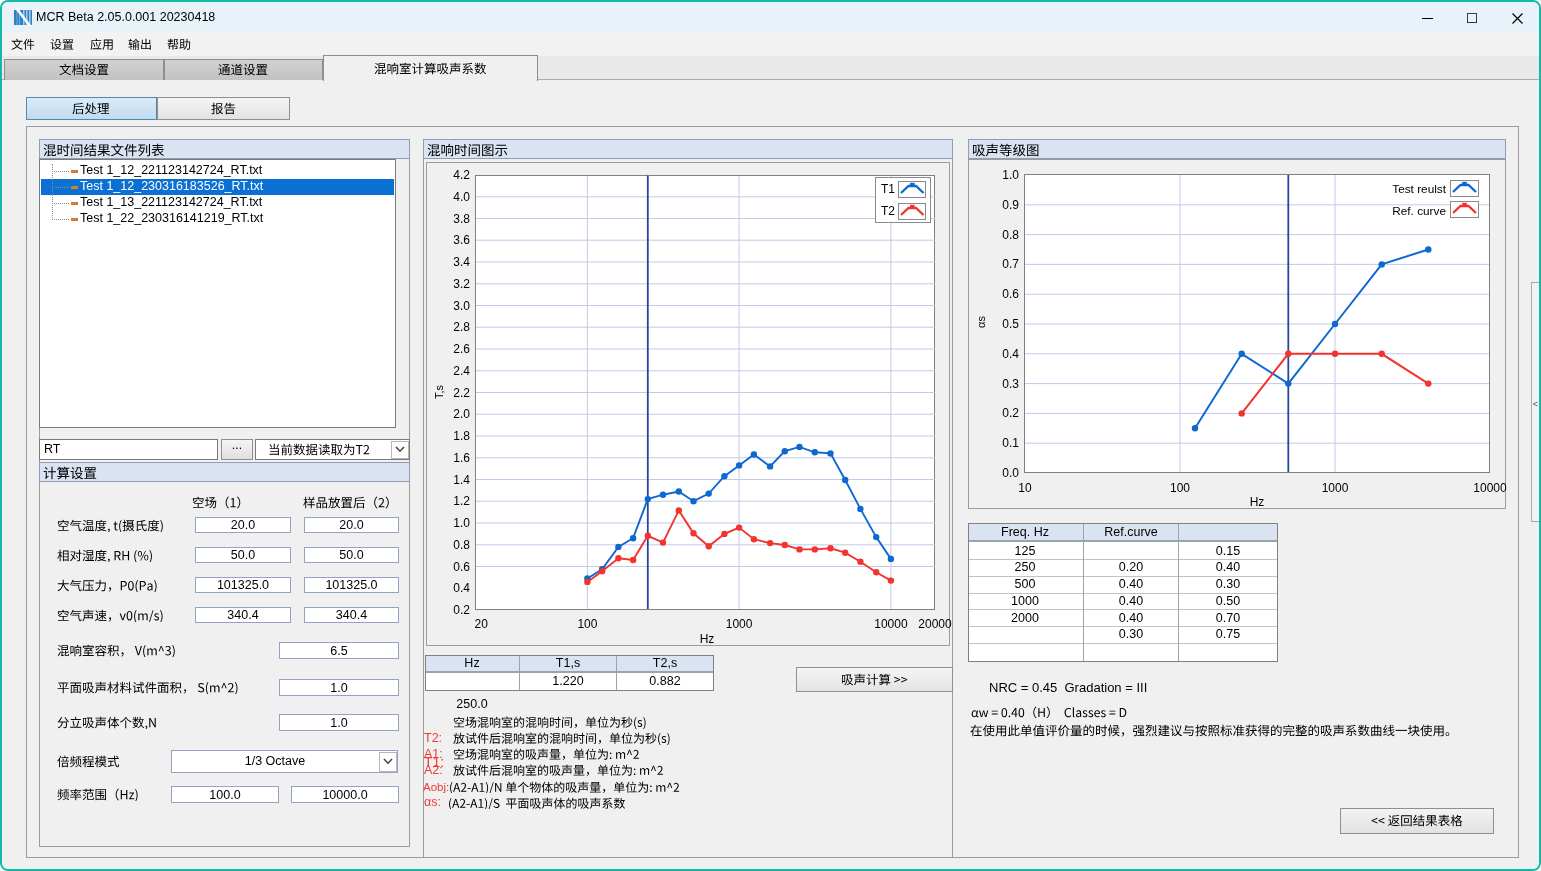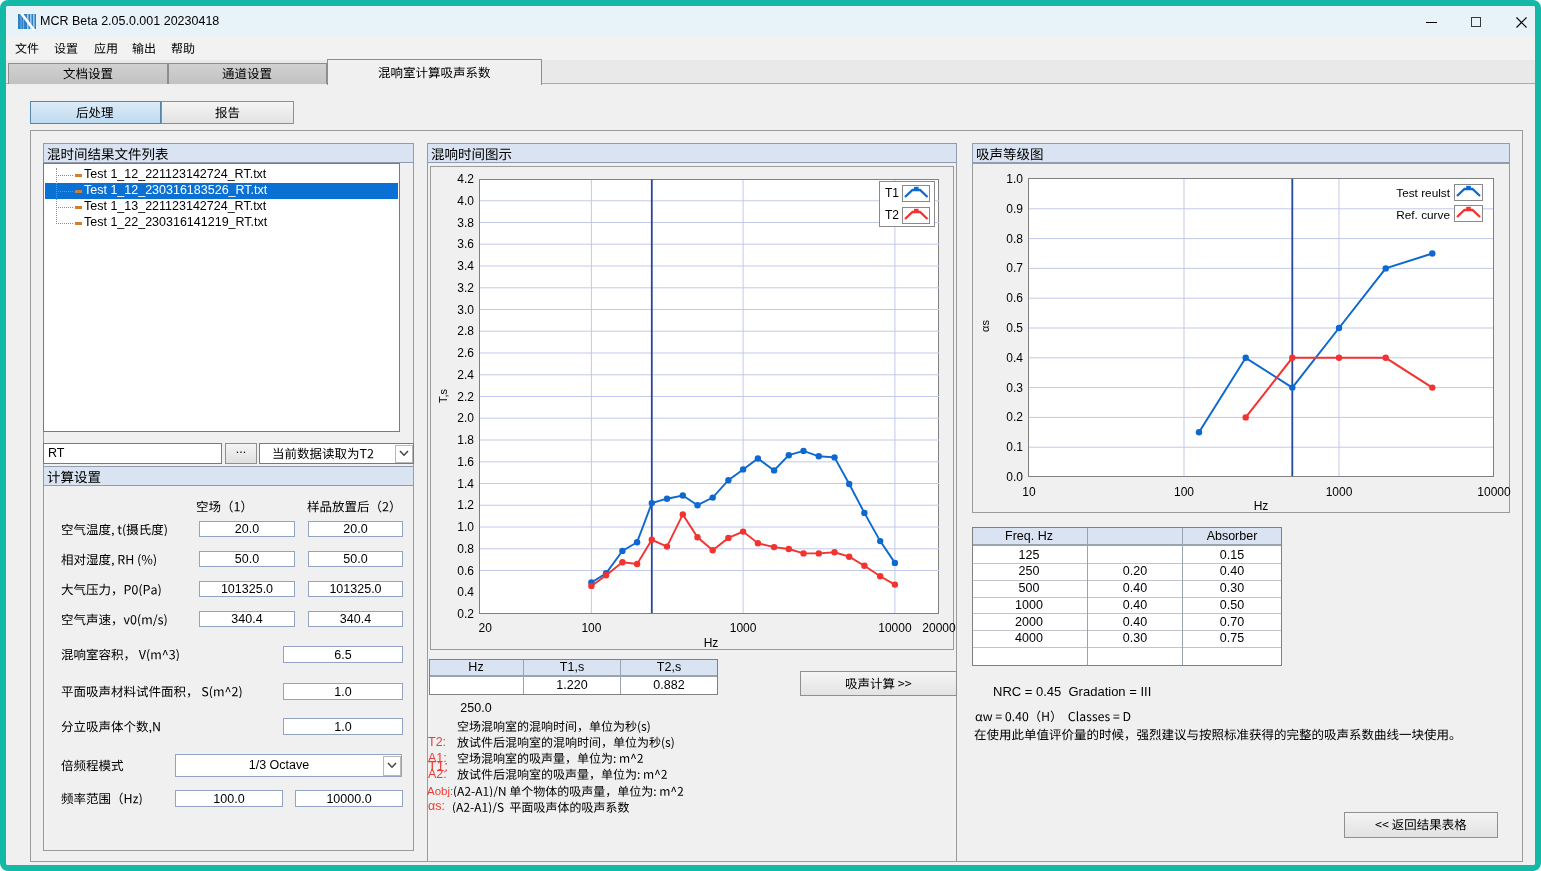--- a/index.html
+++ b/index.html
@@ -1,13 +1,13 @@
 <!DOCTYPE html>
 <html><head><meta charset="utf-8"><style>html{background:#fff}body{margin:0;width:1541px;height:871px;position:relative;font-family:"Liberation Sans",sans-serif;overflow:hidden}div{box-sizing:border-box;position:absolute}svg{position:absolute;overflow:visible}svg.ct{overflow:hidden;pointer-events:none}</style></head><body>
-<div style="position:absolute;left:0;top:0;width:1541px;height:871px;border:6px solid #14b8a6;border-radius:8px;overflow:hidden;background:#ededed">
+<div style="position:absolute;left:0;top:0;width:1541px;height:871px;border:2px solid #14b8a6;border-radius:8px;overflow:hidden;background:#ededed">
     <svg width="0" height="0" style="position:absolute">
       <defs>
         <path id="q1" d="M725 630 802 607Q739 426 640.0 294.0Q541 162 403.0 71.5Q265 -19 83 -78Q79 -69 71.0 -55.5Q63 -42 53.5 -28.5Q44 -15 36 -7Q215 45 348.5 128.5Q482 212 575.0 335.5Q668 459 725 630ZM270 626Q327 471 424.0 345.0Q521 219 657.0 129.5Q793 40 967 -4Q959 -12 949.0 -24.5Q939 -37 930.5 -49.5Q922 -62 915 -73Q736 -24 599.0 70.5Q462 165 363.5 300.0Q265 435 201 603ZM50 664H954V590H50ZM423 823 501 847Q524 811 546.5 767.5Q569 724 580 693L497 666Q488 697 467.0 741.5Q446 786 423 823Z"></path>
         <path id="q2" d="M604 828H679V-80H604ZM432 790 504 775Q490 706 470.5 638.5Q451 571 426.5 513.0Q402 455 373 409Q366 415 354.5 422.0Q343 429 330.5 436.0Q318 443 309 447Q338 488 361.5 543.5Q385 599 403.0 662.0Q421 725 432 790ZM441 635H909V562H423ZM317 341H953V267H317ZM268 836 339 815Q307 730 265.5 647.5Q224 565 175.5 492.5Q127 420 75 363Q71 372 63.5 386.0Q56 400 47.5 414.5Q39 429 32 437Q79 486 122.5 550.0Q166 614 203.5 687.5Q241 761 268 836ZM167 579 238 650 239 649V-78H167Z"></path>
         <path id="q3" d="M122 776 171 822Q198 800 227.5 773.0Q257 746 283.0 719.5Q309 693 324 672L273 619Q258 641 232.5 668.0Q207 695 178.0 723.5Q149 752 122 776ZM175 -60 161 8 180 38 368 175Q372 160 380.5 141.5Q389 123 395 112Q329 63 287.5 32.5Q246 2 224.0 -15.5Q202 -33 191.5 -42.5Q181 -52 175 -60ZM43 526H221V454H43ZM512 804H773V734H512ZM384 398H851V328H384ZM827 398H841L855 401L901 381Q870 283 817.5 207.0Q765 131 695.5 75.0Q626 19 545.5 -19.0Q465 -57 377 -80Q373 -66 362.0 -46.5Q351 -27 341 -15Q422 4 498.0 38.0Q574 72 639.0 121.5Q704 171 752.5 237.0Q801 303 827 386ZM485 345Q525 254 593.0 181.0Q661 108 755.0 58.0Q849 8 963 -16Q955 -24 946.0 -36.0Q937 -48 929.0 -60.0Q921 -72 917 -83Q740 -40 615.0 64.0Q490 168 422 323ZM491 804H562V691Q562 645 548.0 595.0Q534 545 496.0 500.0Q458 455 386 420Q381 428 372.0 438.5Q363 449 353.5 459.5Q344 470 337 476Q403 506 436.0 542.5Q469 579 480.0 617.5Q491 656 491 693ZM739 804H810V572Q810 550 813.0 542.0Q816 534 828 534Q834 534 848.0 534.0Q862 534 876.5 534.0Q891 534 897 534Q908 534 921.5 535.5Q935 537 944 539Q945 525 947.0 506.0Q949 487 951 474Q942 471 927.5 470.0Q913 469 898 469Q891 469 875.0 469.0Q859 469 844.0 469.0Q829 469 823 469Q788 469 770.0 479.0Q752 489 745.5 512.0Q739 535 739 573ZM175 -60Q172 -51 165.0 -39.0Q158 -27 149.5 -15.0Q141 -3 134 4Q144 10 155.5 23.0Q167 36 175.5 54.0Q184 72 184 95V526H257V30Q257 30 244.5 20.5Q232 11 216.0 -3.5Q200 -18 187.5 -33.5Q175 -49 175 -60Z"></path>
         <path id="q4" d="M651 748V658H820V748ZM417 748V658H582V748ZM189 748V658H348V748ZM117 802H895V603H117ZM68 545H922V486H68ZM456 622 533 617Q525 565 512.5 506.5Q500 448 490 405H419Q426 434 433.0 471.5Q440 509 446.0 548.5Q452 588 456 622ZM57 6H945V-50H57ZM226 320H771V275H226ZM230 217H769V172H230ZM234 113H773V68H234ZM190 427H808V-25H734V376H262V-25H190Z"></path>
         <path id="q5" d="M159 711H942V640H159ZM121 711H197V438Q197 381 193.5 313.0Q190 245 180.0 174.0Q170 103 151.0 36.0Q132 -31 102 -87Q95 -80 82.5 -72.0Q70 -64 57.5 -56.5Q45 -49 36 -45Q65 8 82.0 70.0Q99 132 107.5 196.5Q116 261 118.5 323.0Q121 385 121 438ZM468 828 541 848Q560 815 578.0 776.5Q596 738 606 711L529 688Q521 716 503.0 756.0Q485 796 468 828ZM264 490 329 517Q351 462 373.0 400.5Q395 339 413.5 280.5Q432 222 443 175L372 146Q363 193 345.0 252.0Q327 311 305.5 373.5Q284 436 264 490ZM481 546 549 565Q567 510 584.0 449.0Q601 388 615.0 329.5Q629 271 636 224L564 202Q557 249 543.5 308.5Q530 368 513.5 429.5Q497 491 481 546ZM819 571 898 542Q871 449 833.5 351.0Q796 253 749.5 158.5Q703 64 648 -20Q640 -10 625.5 3.5Q611 17 599 26Q650 105 692.5 197.5Q735 290 767.5 386.0Q800 482 819 571ZM209 39H955V-33H209Z"></path>
         <path id="q6" d="M196 770H843V698H196ZM196 537H841V466H196ZM190 298H843V227H190ZM153 770H227V407Q227 350 222.0 285.0Q217 220 203.5 153.5Q190 87 162.5 26.0Q135 -35 90 -85Q85 -77 74.0 -67.5Q63 -58 52.0 -49.0Q41 -40 32 -36Q74 11 98.0 66.0Q122 121 134.0 179.5Q146 238 149.5 296.0Q153 354 153 407ZM813 770H887V22Q887 -14 876.5 -33.0Q866 -52 841 -62Q816 -71 771.0 -73.0Q726 -75 655 -74Q652 -60 644.5 -38.5Q637 -17 629 -2Q664 -3 696.5 -3.5Q729 -4 753.0 -3.5Q777 -3 786 -3Q801 -2 807.0 3.0Q813 8 813 22ZM467 743H543V-71H467Z"></path>
         <path id="q7" d="M47 720H367V652H47ZM219 565H285V-79H219ZM42 167Q104 179 189.0 199.0Q274 219 362 239L368 176Q287 154 206.0 133.5Q125 113 59 96ZM71 330Q69 337 65.0 348.5Q61 360 56.5 372.5Q52 385 48 393Q61 396 71.0 418.5Q81 441 91 475Q97 492 107.0 529.0Q117 566 129.0 617.0Q141 668 151.0 725.0Q161 782 166 839L236 827Q225 748 206.0 665.5Q187 583 163.5 507.0Q140 431 115 371V369Q115 369 108.0 365.0Q101 361 92.5 355.0Q84 349 77.5 342.5Q71 336 71 330ZM71 330V393L110 413H365V344H140Q116 344 96.5 340.0Q77 336 71 330ZM477 594H847V532H477ZM415 466H634V406H477V-76H415ZM614 466H677V-1Q677 -25 672.0 -39.5Q667 -54 651 -63Q636 -70 612.5 -72.0Q589 -74 556 -74Q555 -61 549.5 -43.0Q544 -25 537 -12Q560 -13 578.0 -13.0Q596 -13 603 -13Q614 -12 614 -1ZM459 327H658V269H459ZM458 187H657V130H458ZM734 447H793V85H734ZM861 484H922V5Q922 -22 915.5 -36.5Q909 -51 890 -60Q872 -67 842.0 -69.0Q812 -71 767 -71Q766 -58 760.0 -40.5Q754 -23 747 -9Q782 -10 809.0 -10.0Q836 -10 846 -10Q861 -9 861 5ZM659 843 720 816Q683 758 631.5 703.5Q580 649 520.0 604.0Q460 559 397 527Q388 540 374.5 556.0Q361 572 348 583Q408 612 467.0 652.5Q526 693 576.0 742.0Q626 791 659 843ZM683 800Q742 728 816.5 680.0Q891 632 974 596Q961 585 947.0 569.0Q933 553 926 537Q839 582 764.0 638.0Q689 694 624 776Z"></path>
         <path id="q8" d="M457 839H539V19H457ZM814 341H895V-78H814ZM150 749H228V477H774V750H855V404H150ZM104 341H187V54H853V-21H104Z"></path>
@@ -858,36 +858,35 @@
     <div style="position:absolute;left:967px;top:522px;width:308px;height:18px;background:#d9e3f1;border-bottom:2px solid #9aa4ae"></div>
     <div style="position:absolute;left:967px;top:557.2px;width:308px;height:1px;background:#bfc4cb"></div>
     <div style="position:absolute;left:967px;top:573.9px;width:308px;height:1px;background:#bfc4cb"></div>
     <div style="position:absolute;left:967px;top:590.6px;width:308px;height:1px;background:#bfc4cb"></div>
     <div style="position:absolute;left:967px;top:607.3px;width:308px;height:1px;background:#bfc4cb"></div>
     <div style="position:absolute;left:967px;top:624px;width:308px;height:1px;background:#bfc4cb"></div>
     <div style="position:absolute;left:967px;top:640.7px;width:308px;height:1px;background:#bfc4cb"></div>
     <div style="position:absolute;left:1081px;top:522px;width:1px;height:137px;background:#9aa4ae"></div>
     <div style="position:absolute;left:1176px;top:522px;width:1px;height:137px;background:#9aa4ae"></div>
     <div style="position:absolute;left:773px;top:522.25px;height:17.5px;line-height:17.5px;width:500px;font-size:12.5px;color:#000;text-align:center;font-weight:normal;">Freq. Hz</div>
-    <div style="position:absolute;left:976px;top:522.25px;height:17.5px;line-height:17.5px;width:500px;font-size:12.5px;color:#000;text-align:center;font-weight:normal;">Absorber</div>
+    <div style="position:absolute;left:879px;top:522.25px;height:17.5px;line-height:17.5px;width:500px;font-size:12.5px;color:#000;text-align:center;font-weight:normal;">Ref.curve</div>
     <div style="position:absolute;left:773px;top:540.75px;height:17.5px;line-height:17.5px;width:500px;font-size:12.5px;color:#000;text-align:center;font-weight:normal;">125</div>
     <div style="position:absolute;left:976px;top:540.75px;height:17.5px;line-height:17.5px;width:500px;font-size:12.5px;color:#000;text-align:center;font-weight:normal;">0.15</div>
     <div style="position:absolute;left:773px;top:557.45px;height:17.5px;line-height:17.5px;width:500px;font-size:12.5px;color:#000;text-align:center;font-weight:normal;">250</div>
     <div style="position:absolute;left:879px;top:557.45px;height:17.5px;line-height:17.5px;width:500px;font-size:12.5px;color:#000;text-align:center;font-weight:normal;">0.20</div>
     <div style="position:absolute;left:976px;top:557.45px;height:17.5px;line-height:17.5px;width:500px;font-size:12.5px;color:#000;text-align:center;font-weight:normal;">0.40</div>
     <div style="position:absolute;left:773px;top:574.15px;height:17.5px;line-height:17.5px;width:500px;font-size:12.5px;color:#000;text-align:center;font-weight:normal;">500</div>
     <div style="position:absolute;left:879px;top:574.15px;height:17.5px;line-height:17.5px;width:500px;font-size:12.5px;color:#000;text-align:center;font-weight:normal;">0.40</div>
     <div style="position:absolute;left:976px;top:574.15px;height:17.5px;line-height:17.5px;width:500px;font-size:12.5px;color:#000;text-align:center;font-weight:normal;">0.30</div>
     <div style="position:absolute;left:773px;top:590.85px;height:17.5px;line-height:17.5px;width:500px;font-size:12.5px;color:#000;text-align:center;font-weight:normal;">1000</div>
     <div style="position:absolute;left:879px;top:590.85px;height:17.5px;line-height:17.5px;width:500px;font-size:12.5px;color:#000;text-align:center;font-weight:normal;">0.40</div>
     <div style="position:absolute;left:976px;top:590.85px;height:17.5px;line-height:17.5px;width:500px;font-size:12.5px;color:#000;text-align:center;font-weight:normal;">0.50</div>
     <div style="position:absolute;left:773px;top:607.55px;height:17.5px;line-height:17.5px;width:500px;font-size:12.5px;color:#000;text-align:center;font-weight:normal;">2000</div>
     <div style="position:absolute;left:879px;top:607.55px;height:17.5px;line-height:17.5px;width:500px;font-size:12.5px;color:#000;text-align:center;font-weight:normal;">0.40</div>
     <div style="position:absolute;left:976px;top:607.55px;height:17.5px;line-height:17.5px;width:500px;font-size:12.5px;color:#000;text-align:center;font-weight:normal;">0.70</div>
-    <div style="position:absolute;left:773px;top:624.25px;height:17.5px;line-height:17.5px;width:500px;font-size:12.5px;color:#000;text-align:center;font-weight:normal;">4000</div>
     <div style="position:absolute;left:879px;top:624.25px;height:17.5px;line-height:17.5px;width:500px;font-size:12.5px;color:#000;text-align:center;font-weight:normal;">0.30</div>
     <div style="position:absolute;left:976px;top:624.25px;height:17.5px;line-height:17.5px;width:500px;font-size:12.5px;color:#000;text-align:center;font-weight:normal;">0.75</div>
     <div style="position:absolute;left:987px;top:676.9px;height:18.2px;line-height:18.2px;font-size:13px;color:#000;text-align:left;font-weight:normal;">NRC = 0.45&nbsp; Gradation = III</div>
     <svg class="ct" style="left:969.0px;top:703.6px" width="157.0" height="12.8">
       <g transform="matrix(0.012300,0,0,-0.012300,0,11.07)" fill="#000000">
         <use href="#q117" x="0"></use>
         <use href="#q118" x="625"></use>
         <use href="#q119" x="1651"></use>
         <use href="#q71" x="2430"></use>
         <use href="#q120" x="2985"></use>

